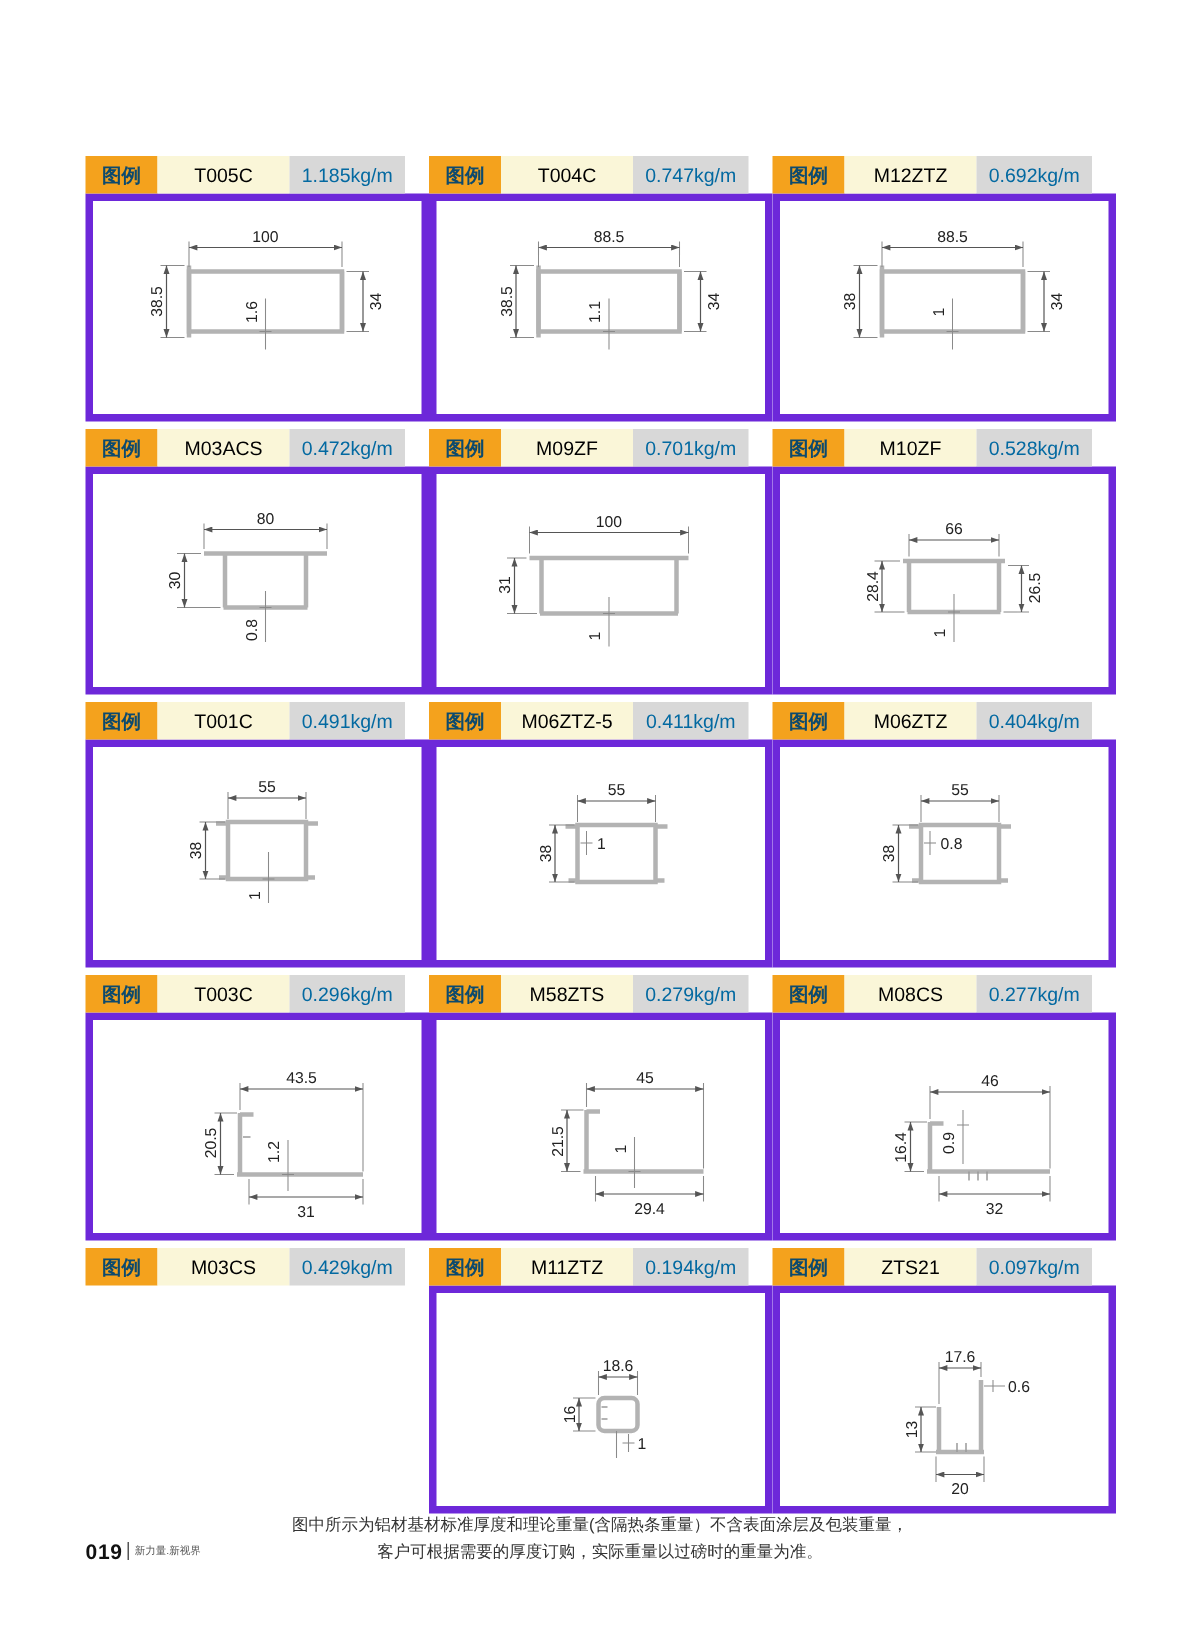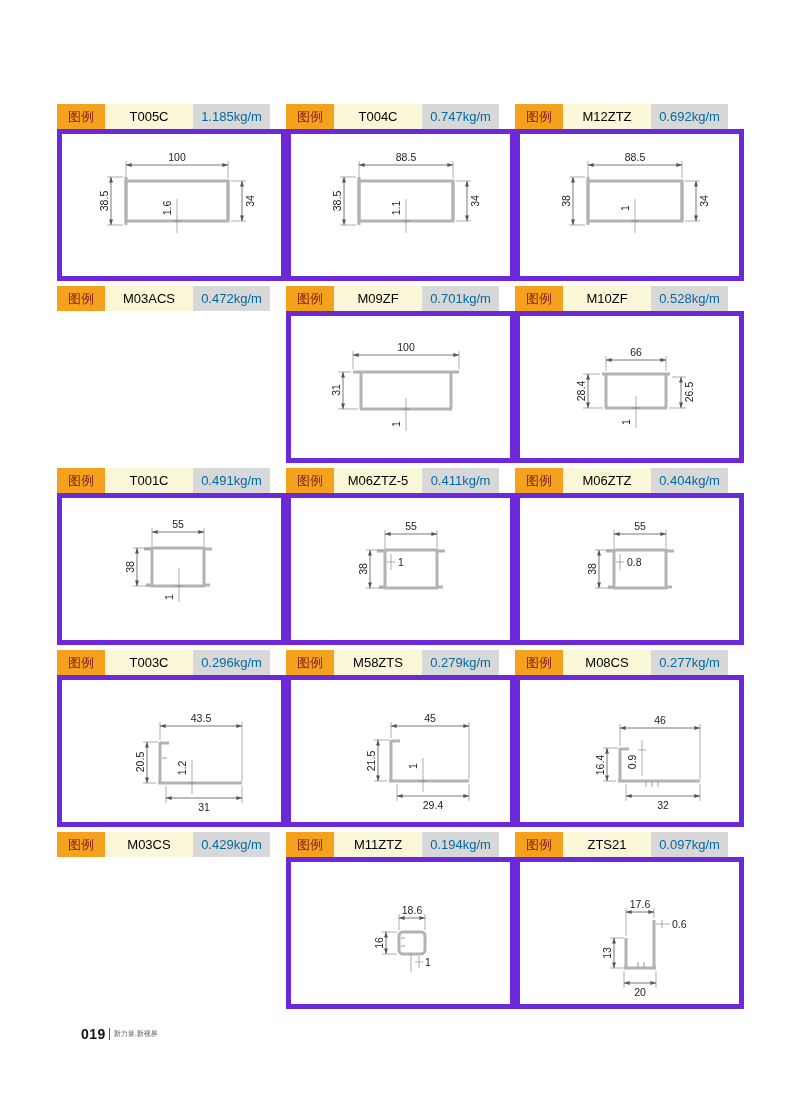--- a/index.html
+++ b/index.html
@@ -4,34 +4,34 @@
 <style>
   html,body{margin:0;padding:0;background:#fff;}
   .page{position:relative;width:800px;height:1093px;background:#fff;overflow:hidden;
         font-family:"Liberation Sans","DejaVu Sans",sans-serif;color:#222;}
   .grid{position:absolute;left:57px;top:104px;width:689px;}
   .row{display:flex;margin-bottom:5px;}
   .col{width:229px;}
   .col + .col{margin-left:0px;}
   .hdr{display:flex;height:25px;}
   .seg{display:flex;align-items:center;justify-content:center;height:25px;box-sizing:border-box;}
-  .seg-o{width:48px;background:#f4a21d;color:#7f1d1d;font-weight:normal;font-size:13px;}
+  .seg-o{width:48px;background:#f4a21d;color:#0c4a6e;font-weight:bold;font-size:13px;}
   .seg-c{width:88px;background:#faf6d8;font-size:13px;color:#000000;}
   .seg-g{width:77px;background:#d8d8d8;font-size:13px;color:#0369a1;}
   .body{height:152px;box-sizing:border-box;border:5px solid #6d28d9;background:#fff;}
   .body svg{display:block;}
   svg text{font-size:10.5px;fill:#222;font-family:"Liberation Sans","DejaVu Sans",sans-serif;}
   .p{stroke:#b3b3b3;stroke-width:3;fill:none;}
   .pf{stroke:#b3b3b3;stroke-width:3;fill:#fff;}
   .w{stroke:#8a8a8a;stroke-width:0.7;fill:none;}
   .d{stroke:#555;stroke-width:0.8;fill:none;}
   .n{stroke:#9a9a9a;stroke-width:1;fill:none;}
   .note{position:absolute;left:0;top:1008px;width:100%;text-align:center;font-size:11px;color:#333;line-height:1.65;}
   .pageno{position:absolute;left:57px;top:1026px;display:flex;align-items:center;}
-  .pageno .num{font-size:14px;font-weight:bold;color:#111;letter-spacing:.5px;margin-left:24px;}
+  .pageno .num{font-size:14px;font-weight:bold;color:#111;letter-spacing:.5px;}
   .pageno .sep{width:1px;height:12px;background:#555;margin:0 4px 0 3px;}
   .pageno .tag{font-size:7px;color:#555;}
   .defs{position:absolute;width:0;height:0;}
 </style>
 </head>
 <body>
 
 <svg class="defs" aria-hidden="true">
 <defs>
 <marker id="ae" markerWidth="8" markerHeight="6" refX="7" refY="2.5" orient="auto">
@@ -135,20 +135,39 @@
       </div>
     </div>
   </div>
 
   <div class="row">
     <div class="col">
       <div class="hdr">
         <div class="seg seg-o">图例</div>
         <div class="seg seg-c">M03ACS</div>
         <div class="seg seg-g">0.472kg/m</div>
+      </div>
+      <div class="body">
+        <svg viewBox="0 0 227 150" width="227" height="150">
+          <line class="p" x1="74" y1="53" x2="156" y2="53"></line>
+          <line class="p" x1="88" y1="53" x2="88" y2="89"></line>
+          <line class="p" x1="142" y1="53" x2="142" y2="89"></line>
+          <line class="p" x1="87" y1="89" x2="143" y2="89"></line>
+          <line class="w" x1="74" y1="50" x2="74" y2="33"></line>
+              <line class="w" x1="156" y1="50" x2="156" y2="33"></line>
+          <line class="d" x1="74" y1="37" x2="156" y2="37" marker-start="url(#as)" marker-end="url(#ae)"></line>
+          <text x="115" y="33" text-anchor="middle">80</text>
+          <line class="w" x1="72" y1="53" x2="56" y2="53"></line>
+              <line class="w" x1="85" y1="89" x2="56" y2="89"></line>
+          <line class="d" x1="61" y1="53" x2="61" y2="89" marker-start="url(#as)" marker-end="url(#ae)"></line>
+          <text transform="rotate(-90 58 71)" x="58" y="71" text-anchor="middle">30</text>
+          <line class="w" x1="115" y1="78" x2="115" y2="112"></line>
+              <line class="w" x1="111" y1="89" x2="119" y2="89"></line>
+          <text transform="rotate(-90 109 104)" x="109" y="104" text-anchor="middle">0.8</text>
+        </svg>
       </div>
     </div>
     <div class="col">
       <div class="hdr">
         <div class="seg seg-o">图例</div>
         <div class="seg seg-c">M09ZF</div>
         <div class="seg seg-g">0.701kg/m</div>
       </div>
       <div class="body">
         <svg viewBox="0 0 227 150" width="227" height="150">
@@ -442,19 +461,23 @@
               <line class="w" x1="136" y1="109" x2="136" y2="126"></line>
           <line class="d" x1="104" y1="121" x2="136" y2="121" marker-start="url(#as)" marker-end="url(#ae)"></line>
           <text x="120" y="134" text-anchor="middle">20</text>
         </svg>
       </div>
     </div>
   </div>
 
 </div>
 
+<div class="note">
+  <div>图中所示为铝材基材标准厚度和理论重量(含隔热条重量）不含表面涂层及包装重量，</div>
+  <div>客户可根据需要的厚度订购，实际重量以过磅时的重量为准。</div>
+</div>
 
 <div class="pageno">
   <span class="num">019</span>
   <span class="sep"></span>
   <span class="tag">新力量.新视界</span>
 </div>
 </div>
 
 </body></html>

